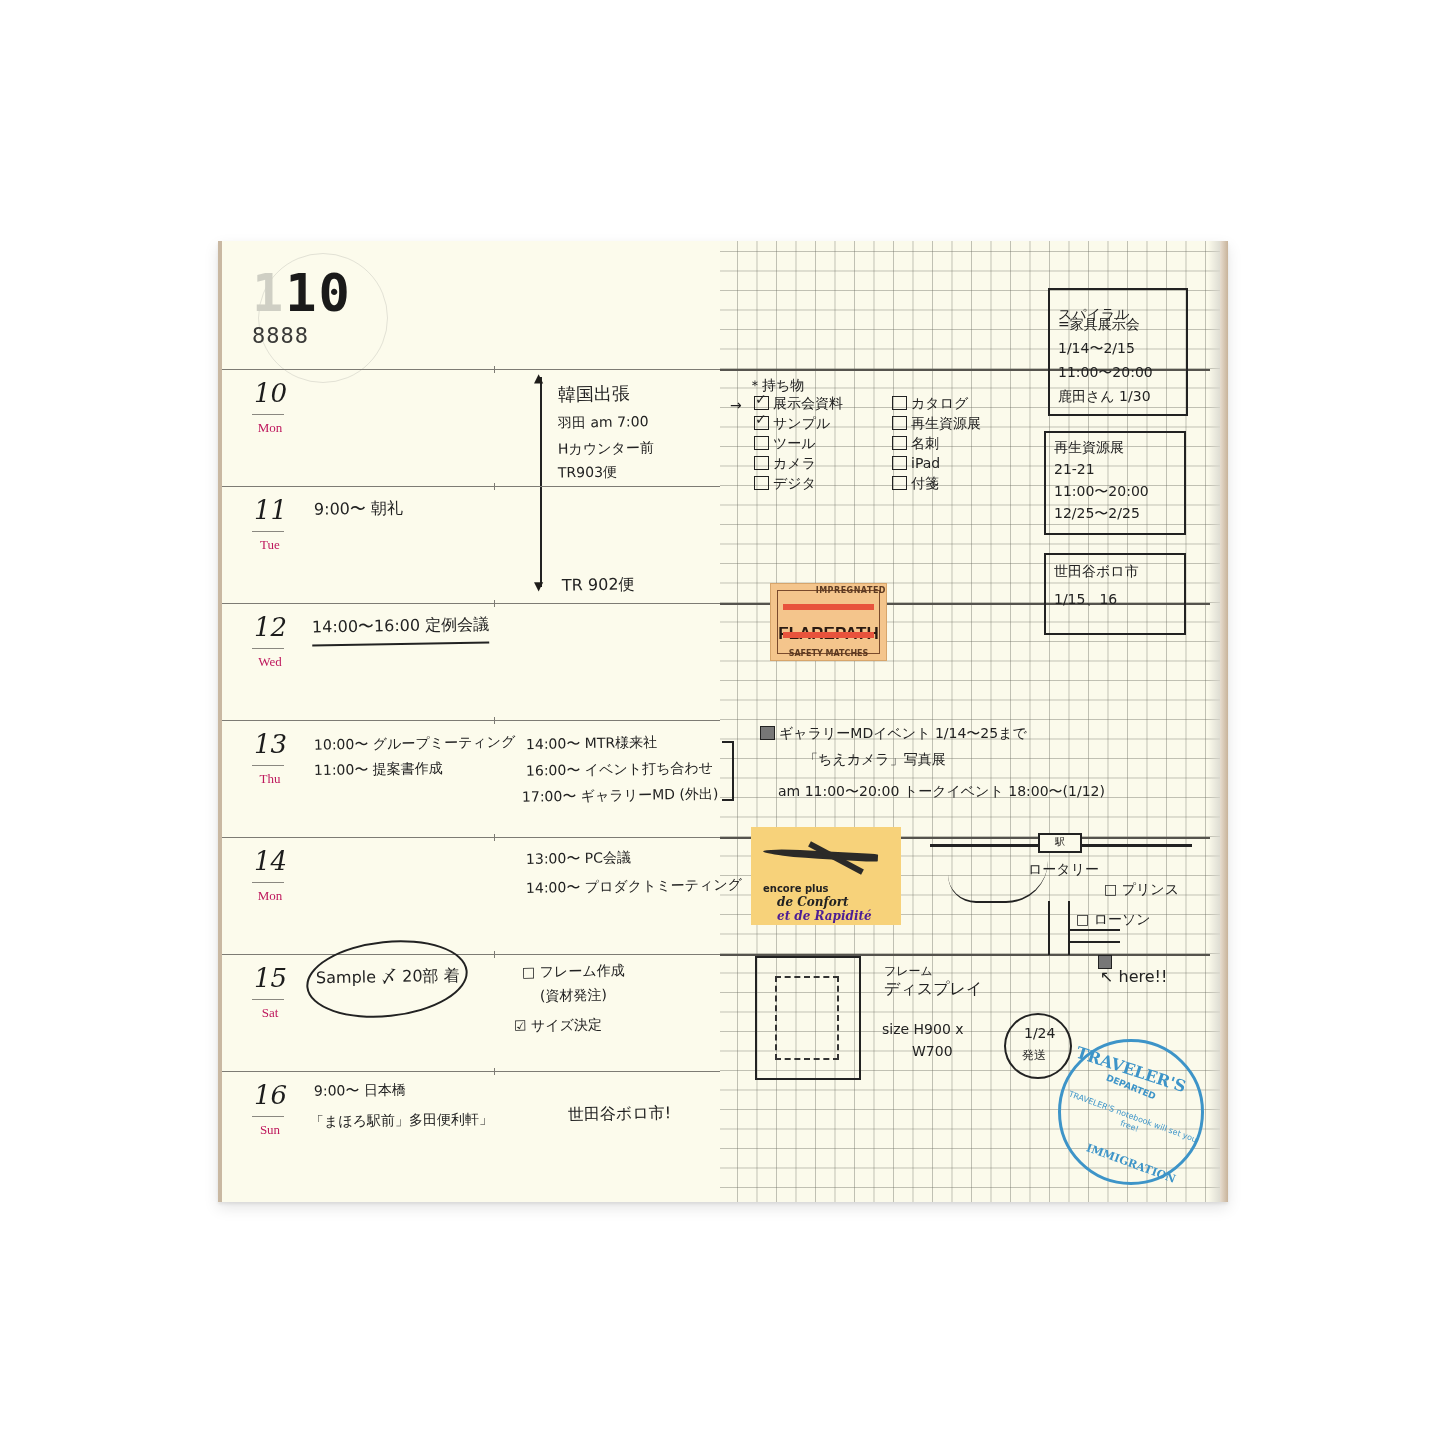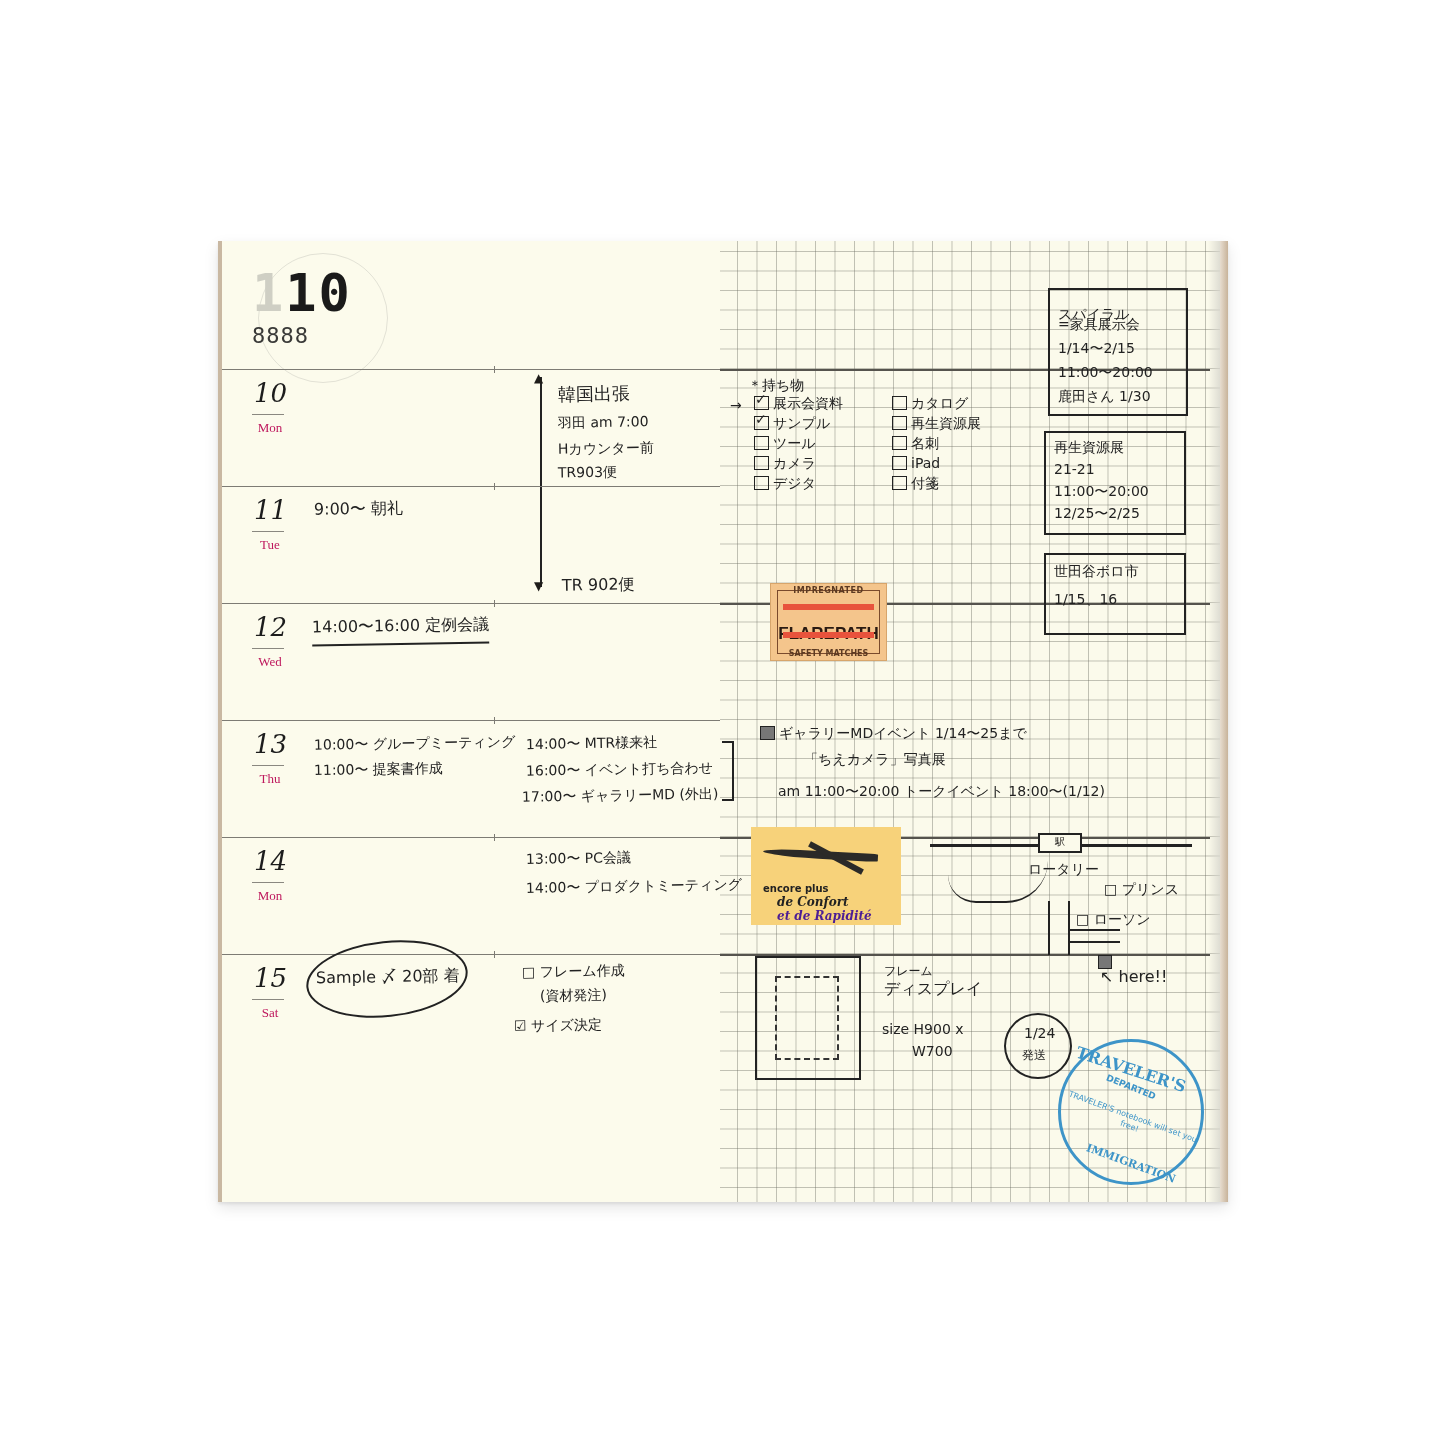--- a/index.html
+++ b/index.html
@@ -38,21 +38,21 @@
   .cbox.checked::after { content:"✓"; position:absolute; left:0px; top:-6px; font-size:14px; }
   .cbox.filled { background:#777; }
 
   
   .rhand { position:absolute; font-size:14px; color:#222; white-space:nowrap; }
   .box { position:absolute; border:2px solid #222; }
   .row-line { position:absolute; left:502px; width:490px; height:1.5px; background:#55534d; }
 
   .match { position:absolute; left:552px; top:342px; width:115px; height:76px; background:#f4c58c; border:1px solid #d7a56b; }
   .match .inner { position:absolute; left:6px; top:6px; right:6px; bottom:6px; border:1.5px solid #7a4a2c; }
-  .match .t1 { position:absolute; top:2px; left:0; right:0; text-align:center; font-size:8px; font-weight:bold; color:#5c3a22; letter-spacing:0.5px; }
+  .match .t1 { position:absolute; top:2px; left:0; right:0; text-align:right; font-size:8px; font-weight:bold; color:#5c3a22; letter-spacing:0.5px; }
   .match .band { position:absolute; left:12px; right:12px; height:6px; background:#e8533c; }
   .match .name { position:absolute; top:40px; left:0; right:0; text-align:center; font-family:"Liberation Sans", sans-serif; font-weight:bold; font-size:17px; color:#2a1a12; }
   .match .t2 { position:absolute; bottom:2px; left:0; right:0; text-align:center; font-size:8px; font-weight:bold; color:#5c3a22; }
 
   .plane { position:absolute; left:533px; top:586px; width:150px; height:98px; background:#f7d27a; }
   .plane .body { position:absolute; left:12px; top:24px; width:115px; height:8px; background:#2b2a28; border-radius:40% 10% 10% 60%; transform:rotate(3deg); }
   .plane .wing { position:absolute; left:55px; top:28px; width:60px; height:6px; background:#2b2a28; transform:rotate(28deg); }
   .plane .t1 { position:absolute; left:12px; top:56px; font-size:10px; font-weight:bold; color:#222; }
   .plane .t2 { position:absolute; left:26px; top:68px; font-family:"DejaVu Serif", serif; font-style:italic; font-weight:bold; font-size:12px; color:#222; }
   .plane .t3 { position:absolute; left:26px; top:82px; font-family:"DejaVu Serif", serif; font-style:italic; font-weight:bold; font-size:12px; color:#4c1d95; }
@@ -144,20 +144,29 @@
     <div class="day-num">15</div>
     <div class="day-line"></div>
     <div class="day-name">Sat</div>
     <div class="hand" style="left:94px;top:12px;">Sample 〆 20部 着</div>
     <div class="hand small" style="left:300px;top:8px;">□ フレーム作成</div>
     <div class="hand small" style="left:318px;top:32px;">(資材発注)</div>
     <div class="hand small" style="left:292px;top:62px;">☑ サイズ決定</div>
   </div>
   <div class="oval" style="left:88px;top:700px;width:158px;height:72px;"></div>
 
+  <div class="day-row" style="top:830px;height:131px;">
+    <div class="tick"></div>
+    <div class="day-num">16</div>
+    <div class="day-line"></div>
+    <div class="day-name">Sun</div>
+    <div class="hand small" style="left:92px;top:10px;">9:00〜 日本橋</div>
+    <div class="hand small" style="left:88px;top:40px;">「まほろ駅前」多田便利軒」</div>
+    <div class="hand" style="left:346px;top:32px;">世田谷ボロ市!</div>
+  </div>
 
   <div class="row-line" style="top:128px;"></div>
   <div class="row-line" style="top:362px;"></div>
   <div class="row-line" style="top:596px;"></div>
   <div class="row-line" style="top:713px;"></div>
 
   <div class="rhand" style="left:530px;top:136px;">＊<span>持ち物</span></div>
   <div class="rhand" style="left:512px;top:156px;">→</div>
   <div style="position:absolute;left:536px;top:154px;">
     <div class="rhand" style="position:relative;height:20px;"><span class="cbox checked"></span><span>展示会資料</span></div>

